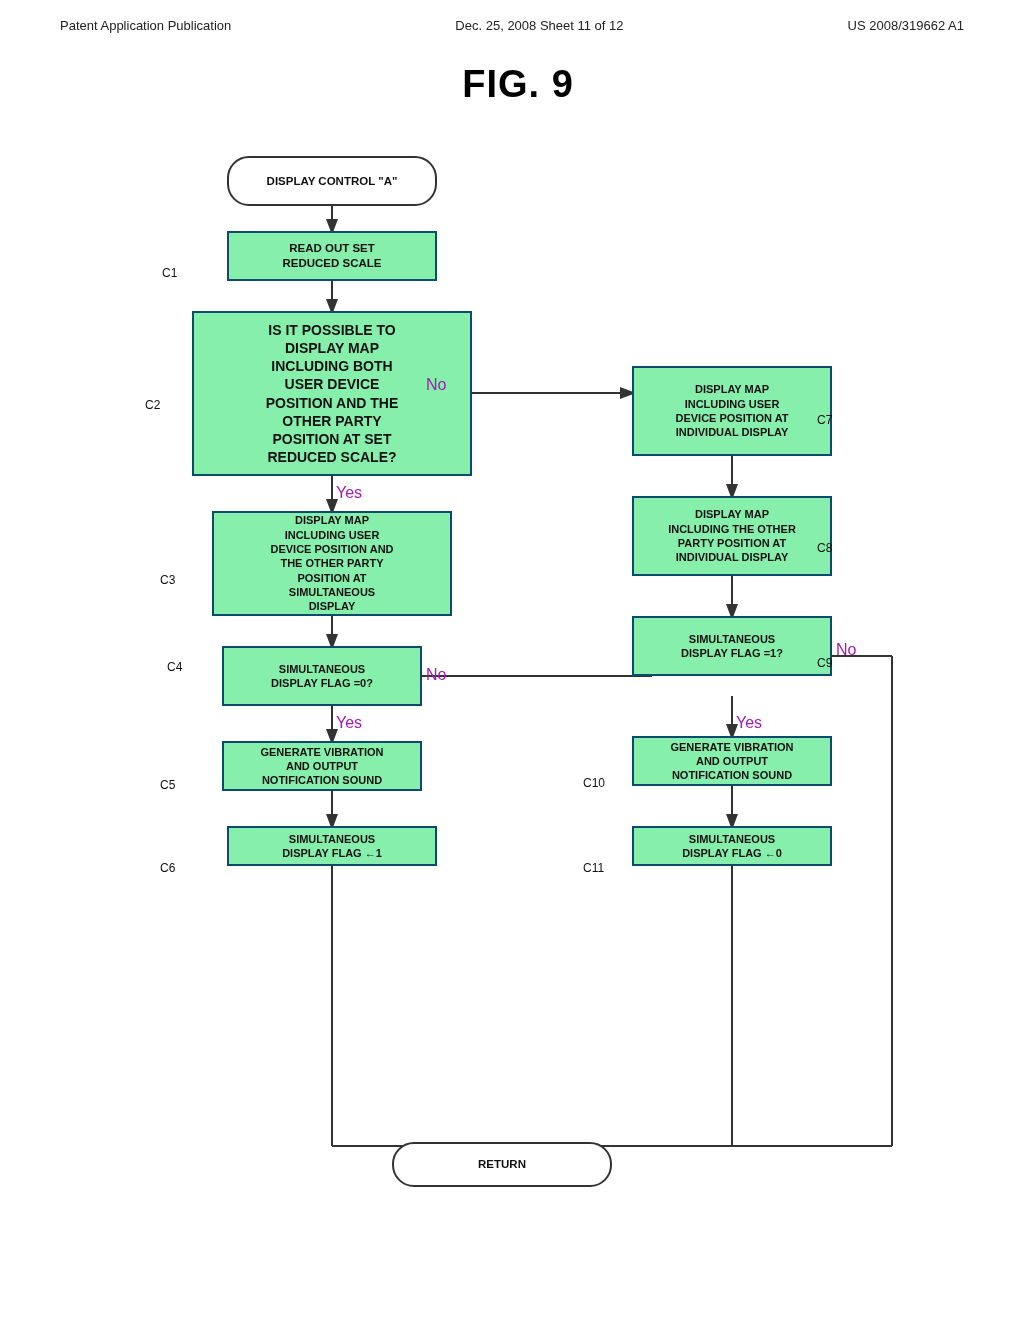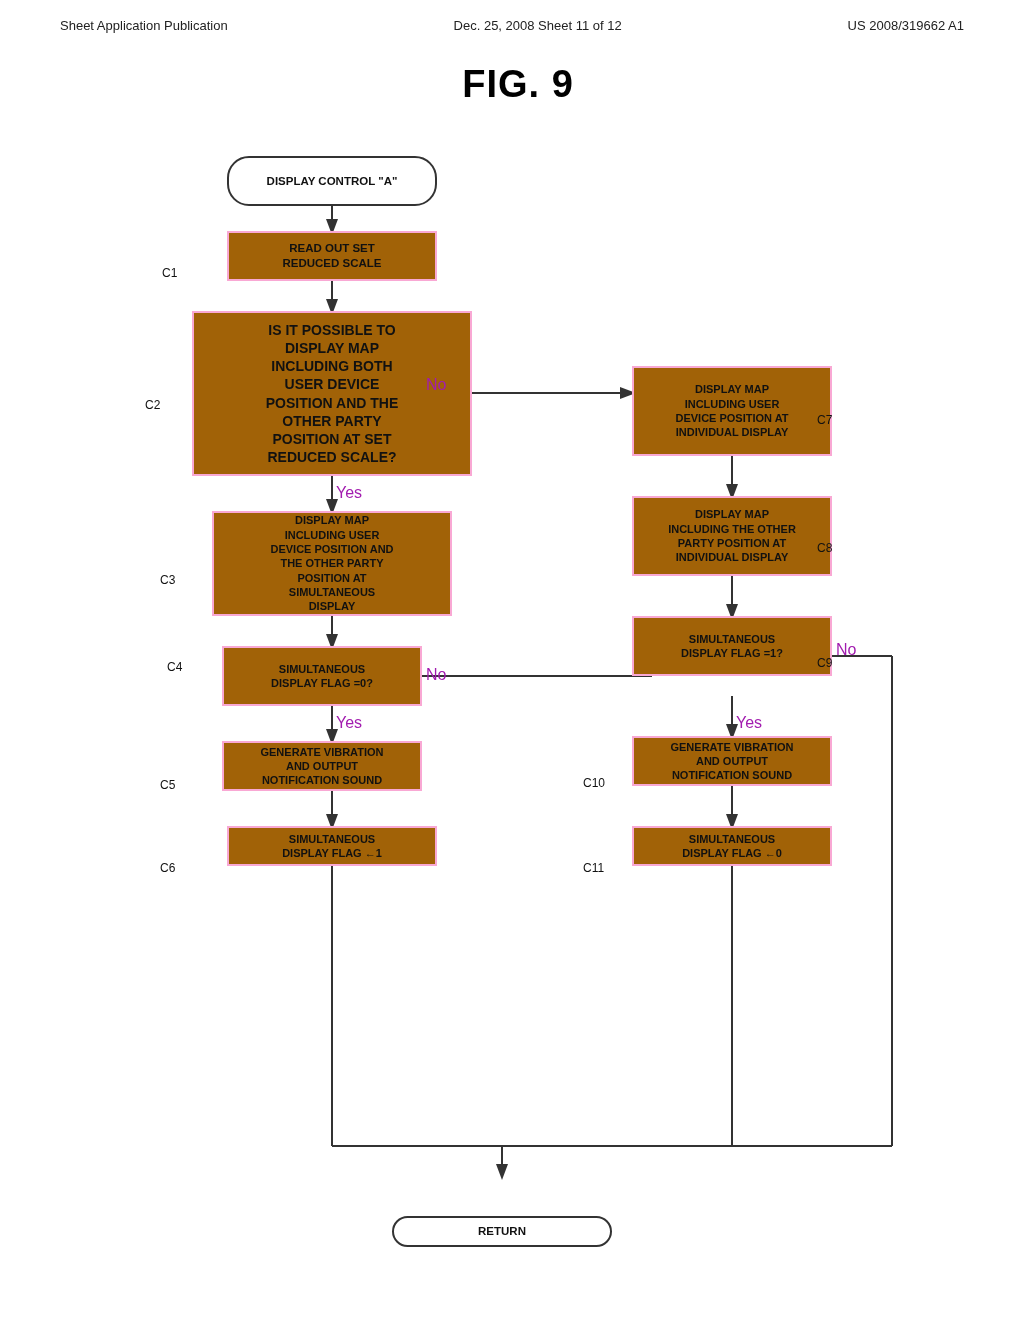--- a/index.html
+++ b/index.html
@@ -57,22 +57,22 @@
       line-height: 1.3;
     }
 
     .rounded-rect {
       border: 2px solid #333;
       border-radius: 22px;
       background: #fff;
     }
 
     .rect {
-      border: 2px solid #f9a8d4;
-      background: #a16207;
+      border: 2px solid #0c4a6e;
+      background: #86efac;
     }
 
     
     .node-label {
       position: absolute;
       font-size: 12px;
       color: #111;
       margin-top: 22px;
     }
 
@@ -89,21 +89,21 @@
     .arrow-label {
       position: absolute;
       font-size: 16px;
       color: #a21caf;
     }
   </style>
 </head>
 <body>
 
 <div class="page-header">
-  <span class="header-left">Sheet Application Publication</span>
+  <span class="header-left">Patent Application Publication</span>
   <span class="header-center">Dec. 25, 2008   Sheet 11 of 12</span>
   <span class="header-right">US 2008/319662 A1</span>
 </div>
 
 <div class="fig-title">FIG. 9</div>
 
 <div class="flowchart">
 
   <svg class="arrows-svg">
     <defs>
@@ -228,21 +228,21 @@
 NOTIFICATION SOUND</span>
   </div>
   <span class="node-label" style="left:511px; top:618px;">C10</span>
 
   <div class="fc-node rect" style="left:560px; top:690px; width:200px; height:40px;">
     <span style="white-space:pre-line; font-size:11px;">SIMULTANEOUS
 DISPLAY FLAG ←0</span>
   </div>
   <span class="node-label" style="left:511px; top:703px;">C11</span>
 
-  <div class="fc-node rounded-rect" style="left:320px; top:1080px; width:220px; height:31px;">
+  <div class="fc-node rounded-rect" style="left:320px; top:1006px; width:220px; height:45px;">
     <span>RETURN</span>
   </div>
 
   <span class="arrow-label" style="left:264px; top:348px;">Yes</span>
   <span class="arrow-label" style="left:354px; top:240px;">No</span>
   <span class="arrow-label" style="left:264px; top:578px;">Yes</span>
   <span class="arrow-label" style="left:354px; top:530px;">No</span>
   <span class="arrow-label" style="left:664px; top:578px;">Yes</span>
   <span class="arrow-label" style="left:764px; top:505px;">No</span>
 

